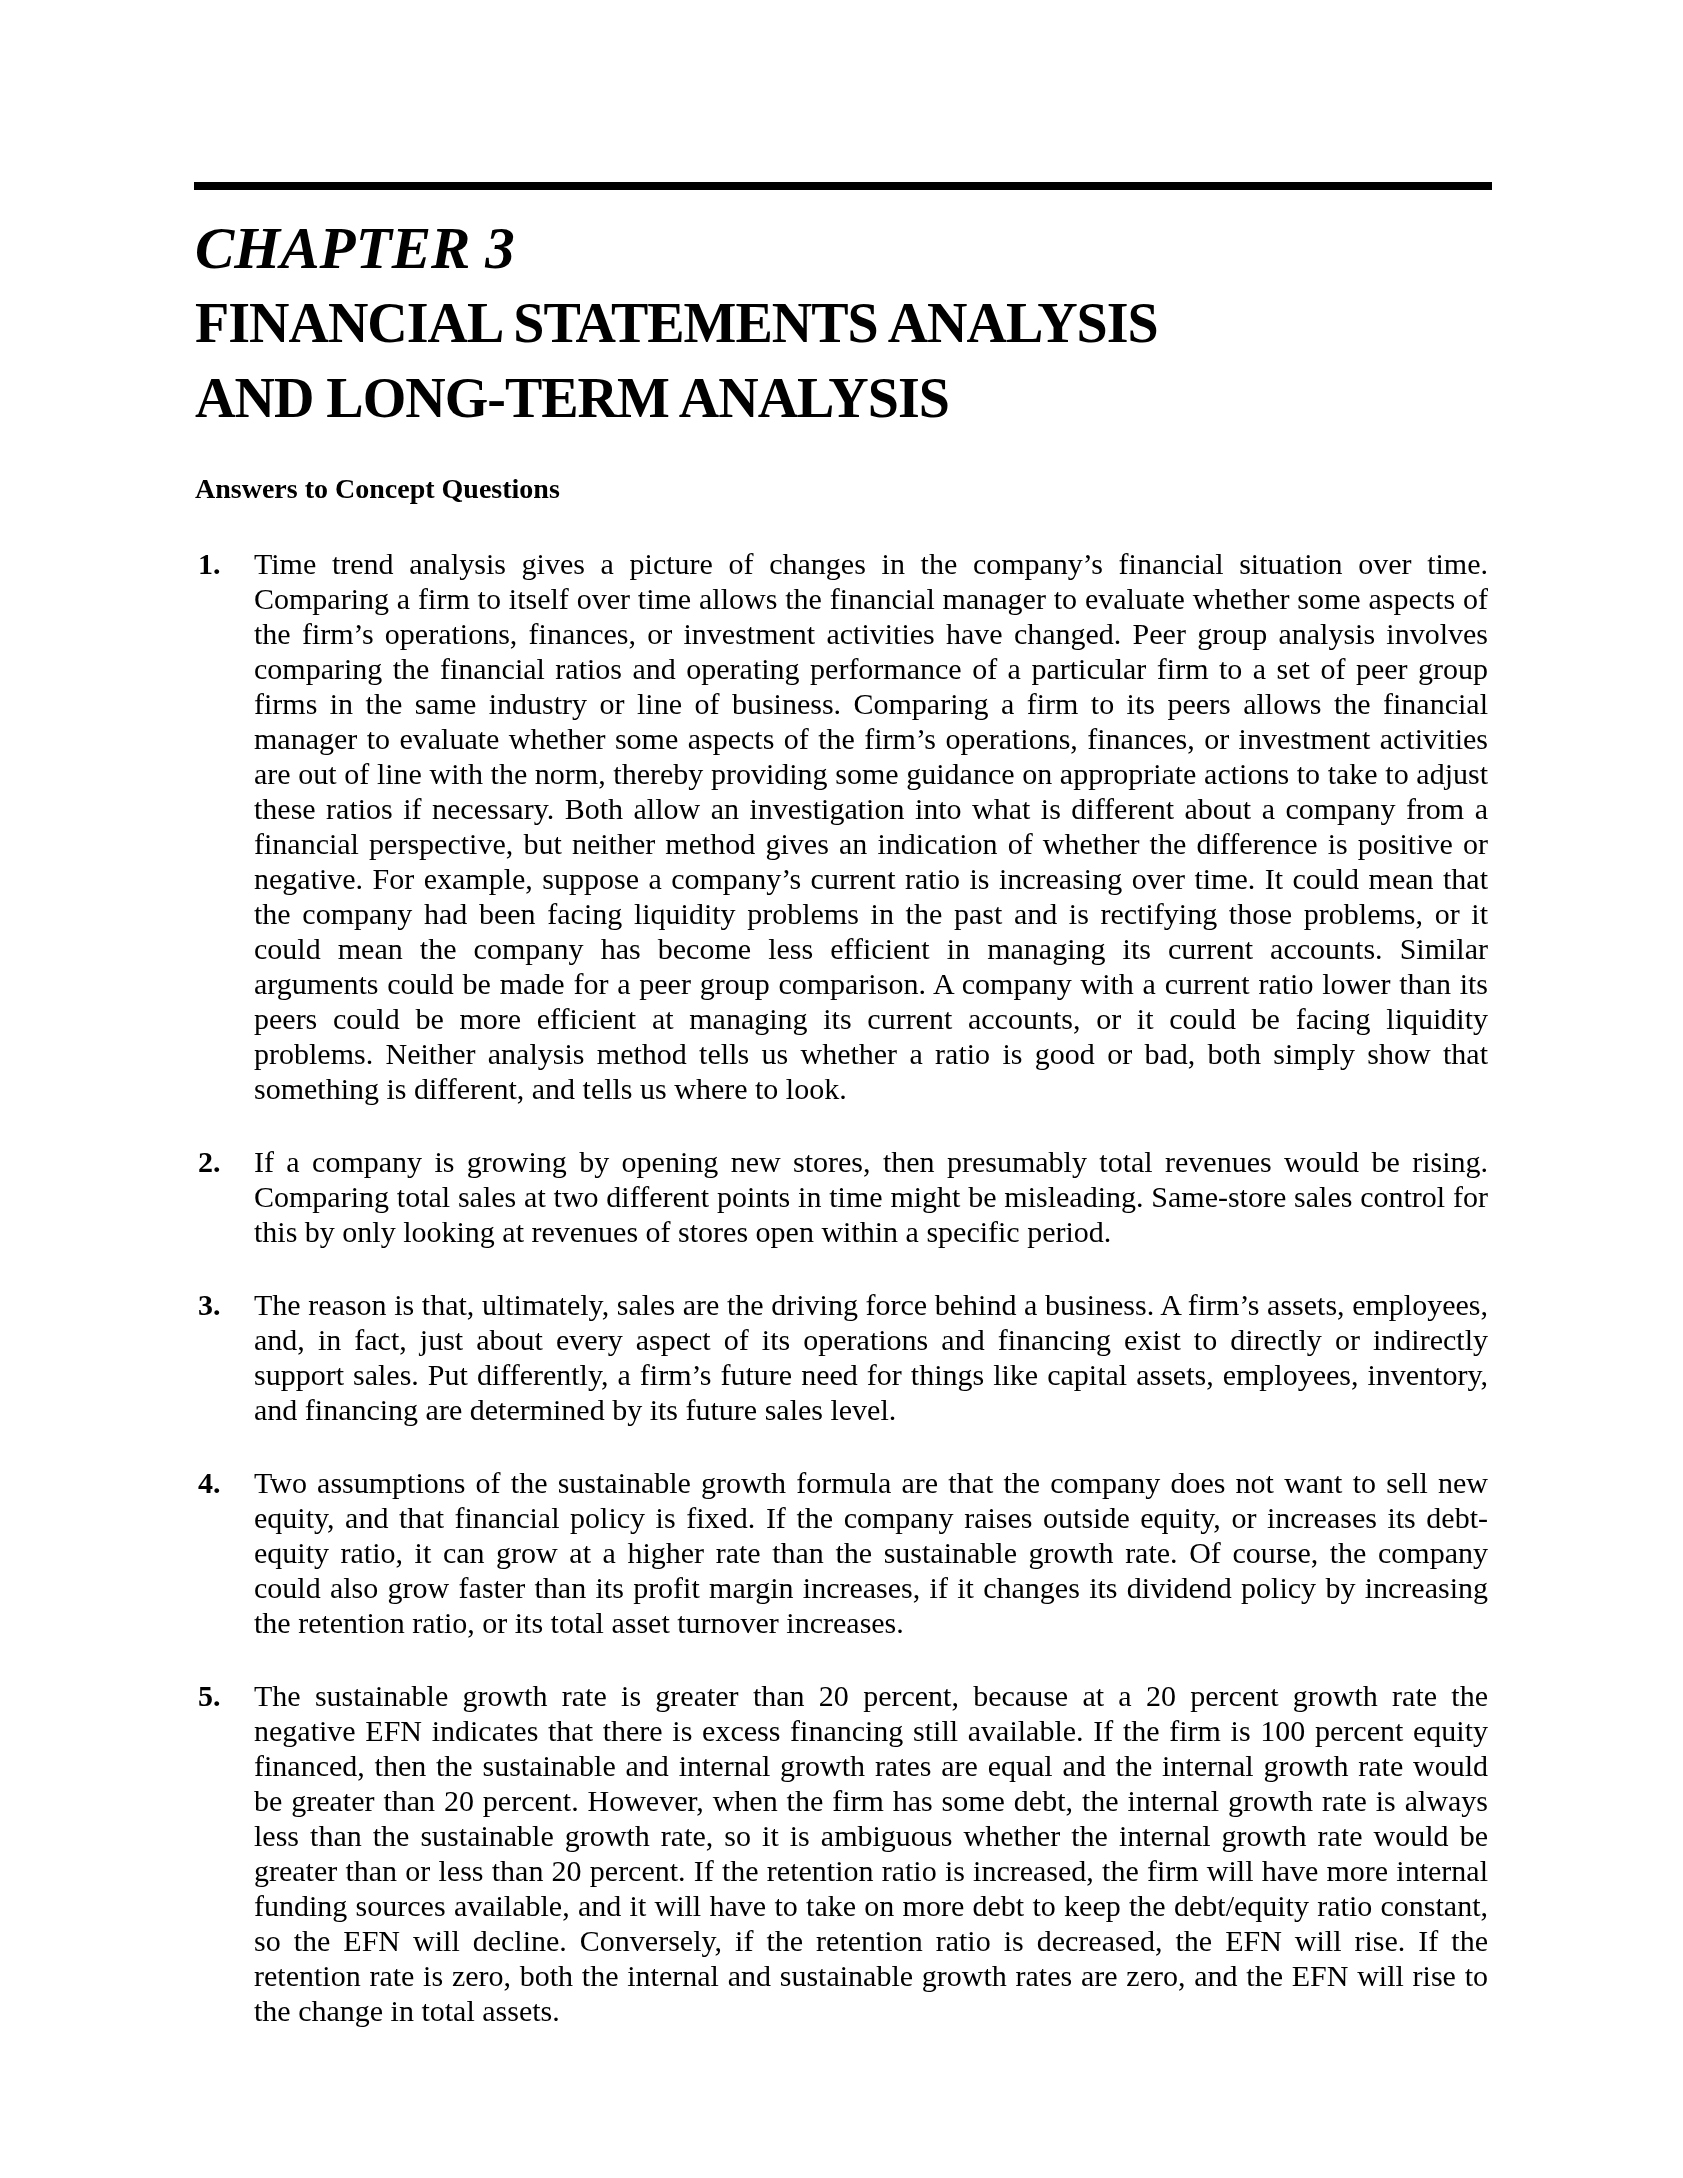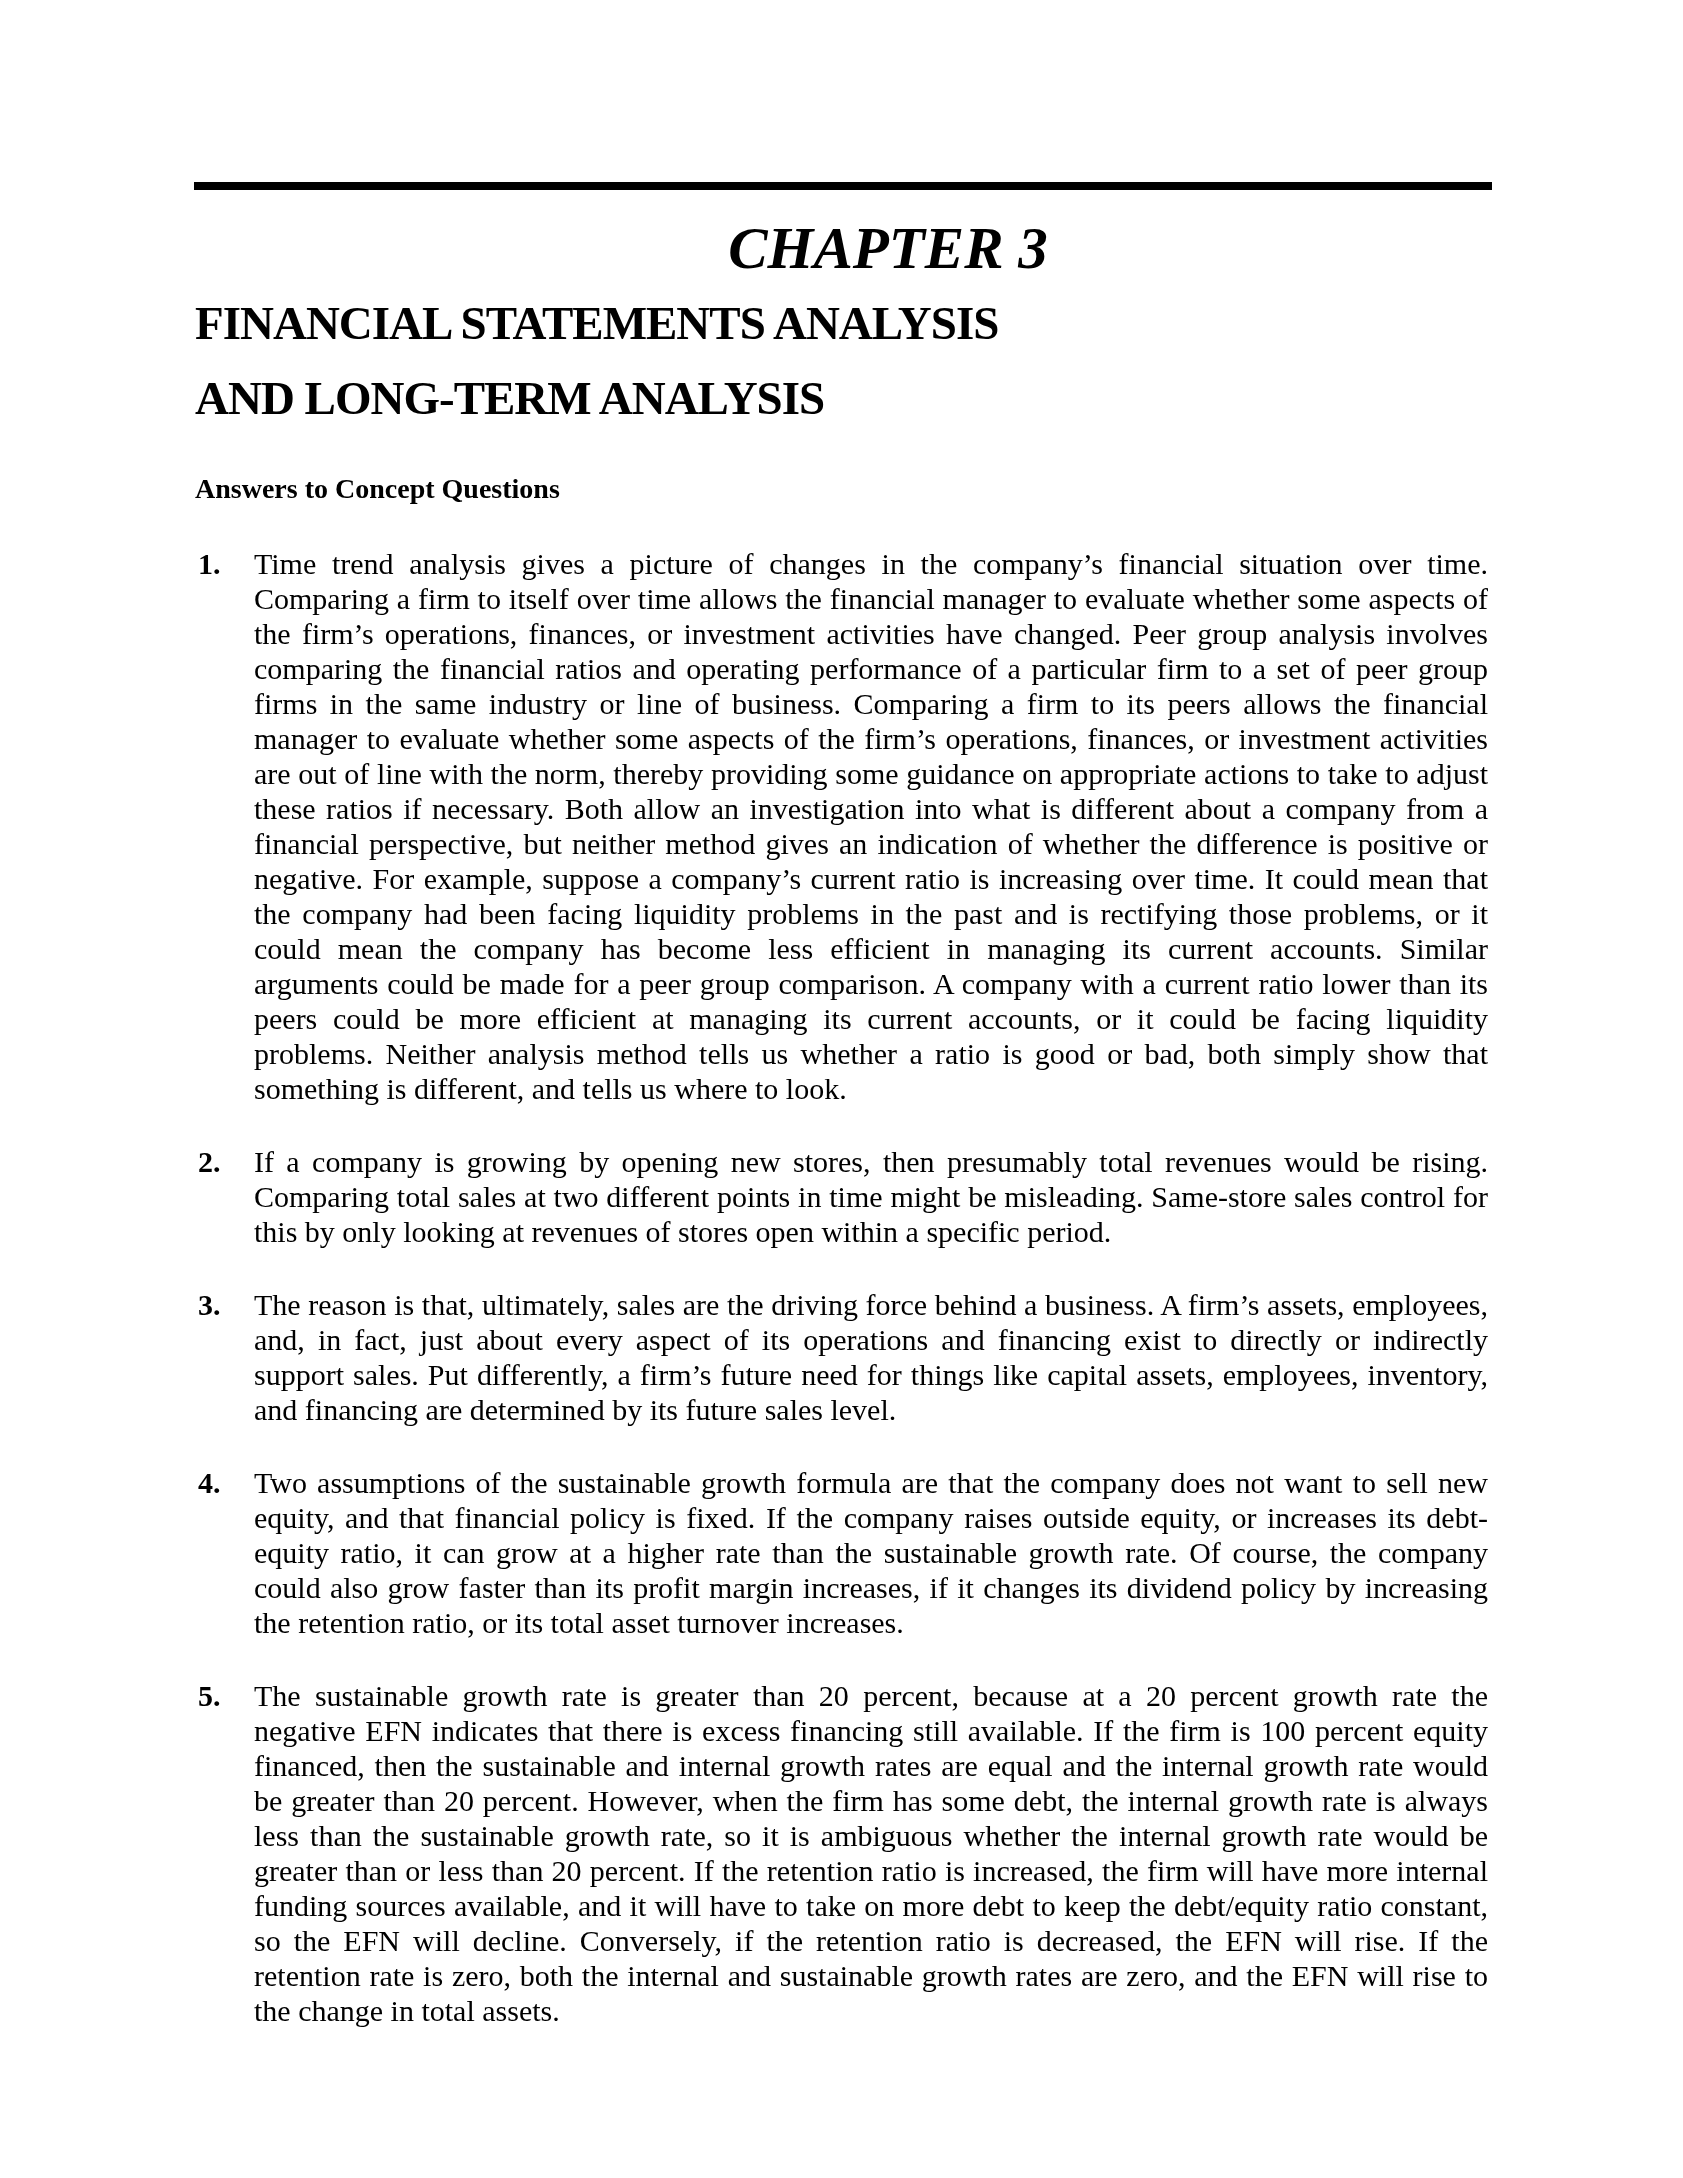--- a/index.html
+++ b/index.html
@@ -35,24 +35,23 @@
     left: 195px;
     top: 211px;
     width: 1386px;
   }
   .chapter-line {
     font-size: 59px;
     line-height: 75px;
     font-weight: bold;
     font-style: italic;
     white-space: nowrap;
-    text-align: center;
   }
   .title-line {
-    font-size: 47px;
+    font-size: 56px;
     line-height: 75px;
     font-weight: bold;
     white-space: nowrap;
     letter-spacing: -1px;
   }
   .section-heading {
     position: absolute;
     left: 195px;
     top: 469px;
     font-size: 28px;

